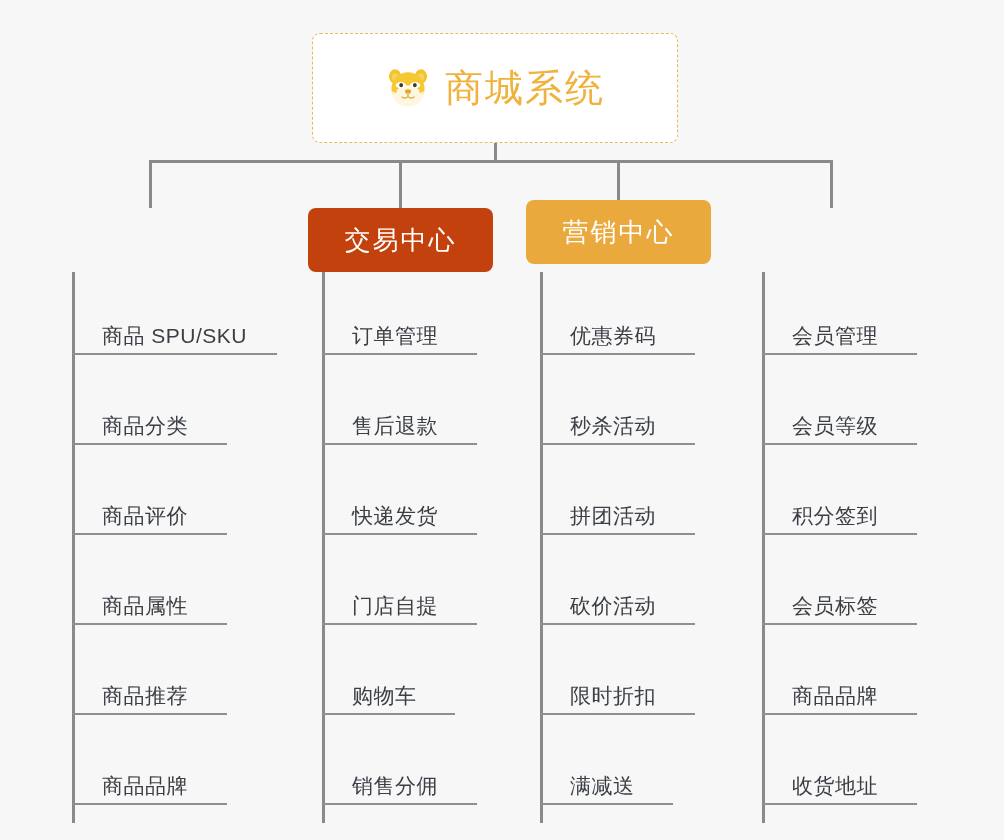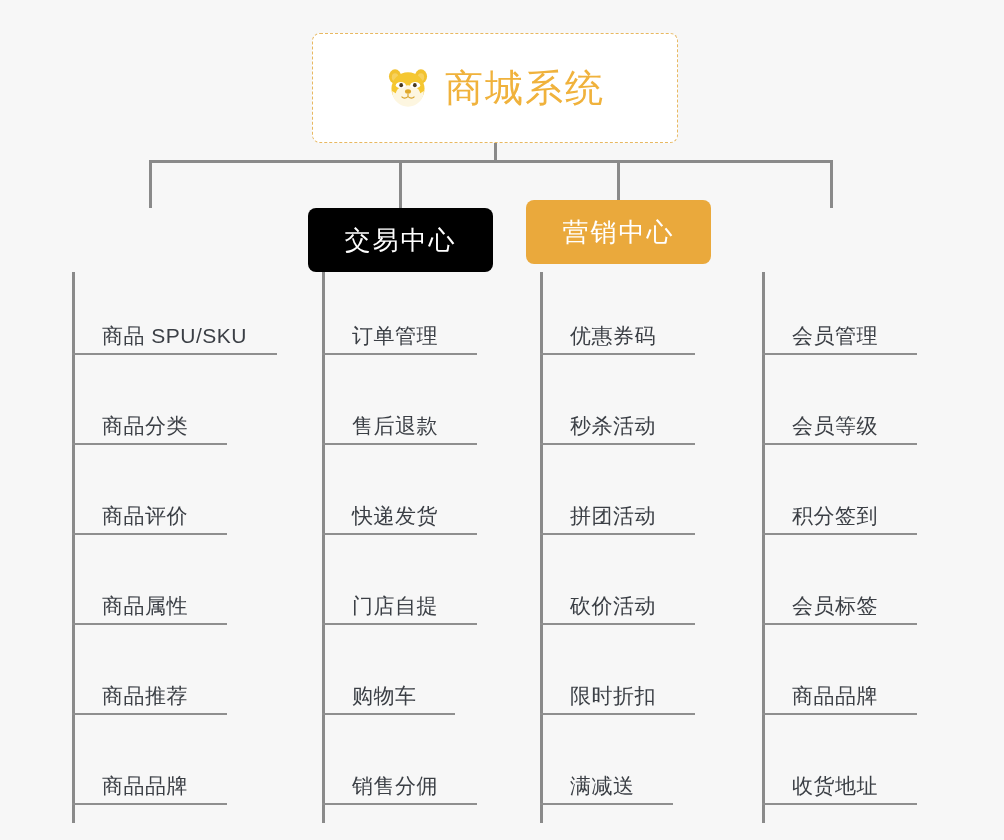--- a/index.html
+++ b/index.html
@@ -162,21 +162,21 @@
   </div>
   <div class="leaf" style="left:72px; top:715px; width:155px;">
     <span class="leaf-text">商品推荐</span>
     <span class="leaf-underline" style="width:155px;"></span>
   </div>
   <div class="leaf" style="left:72px; top:805px; width:155px;">
     <span class="leaf-text">商品品牌</span>
     <span class="leaf-underline" style="width:155px;"></span>
   </div>
 
-  <div class="cat-box" style="left: 308px; top: 208px; background: #000000;">
+  <div class="cat-box" style="left: 308px; top: 208px; background: #c2410c;">
     <span class="cat-label">交易中心</span>
   </div>
   <div class="branch-trunk" style="left: 322px; top: 272px; height: 551px; background: rgb(138, 138, 138);"></div>
 
   <div class="leaf" style="left:322px; top:355px; width:155px;">
     <span class="leaf-text">订单管理</span>
     <span class="leaf-underline" style="width:155px;"></span>
   </div>
   <div class="leaf" style="left:322px; top:445px; width:155px;">
     <span class="leaf-text">售后退款</span>

